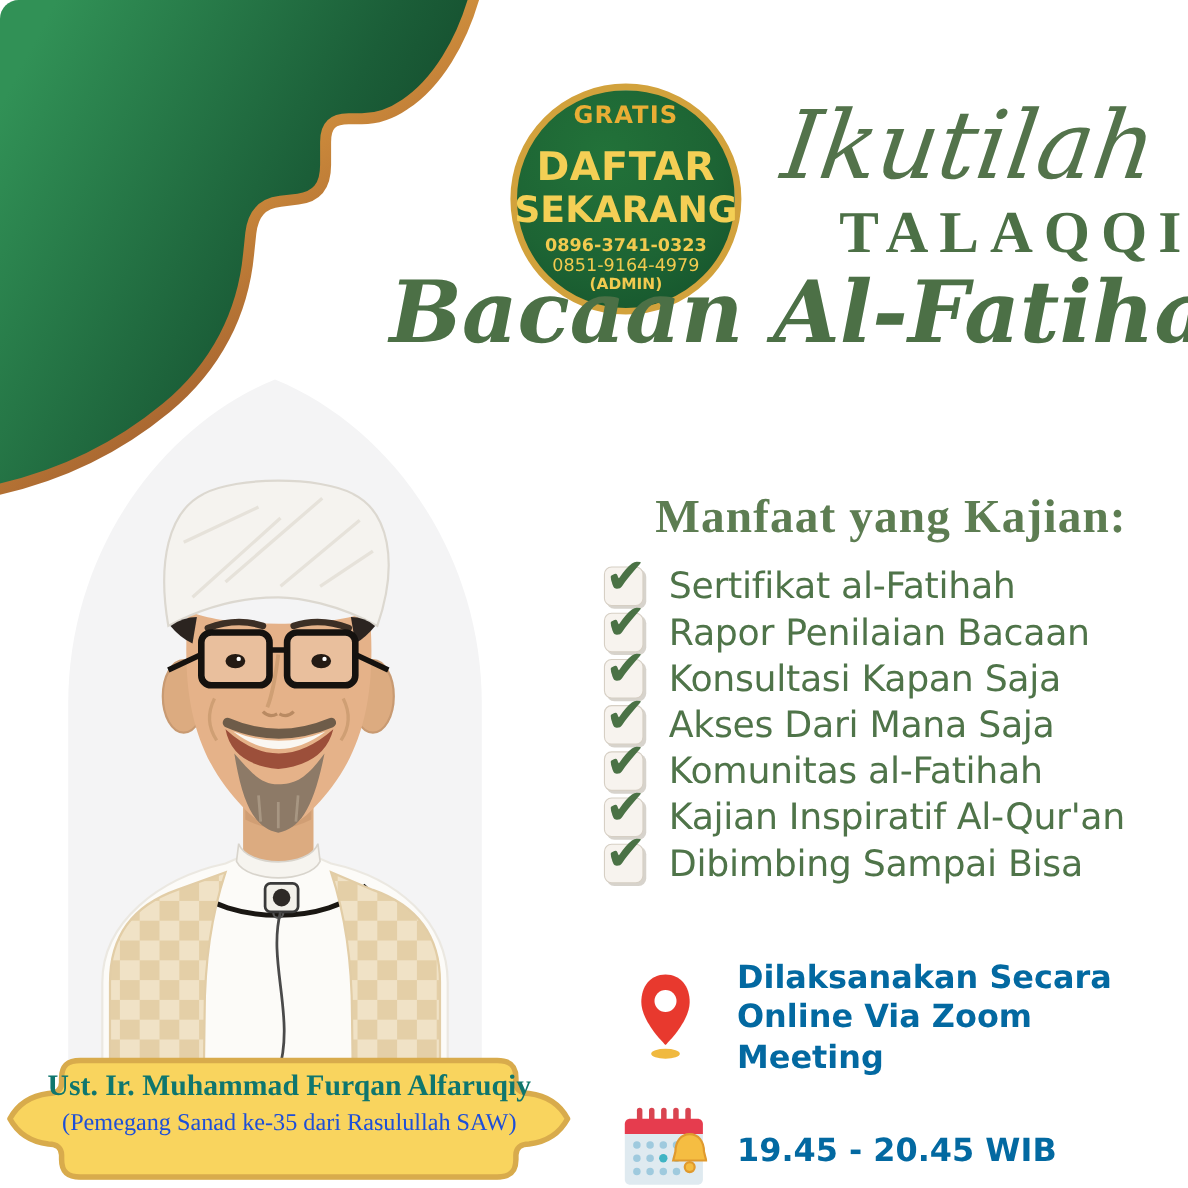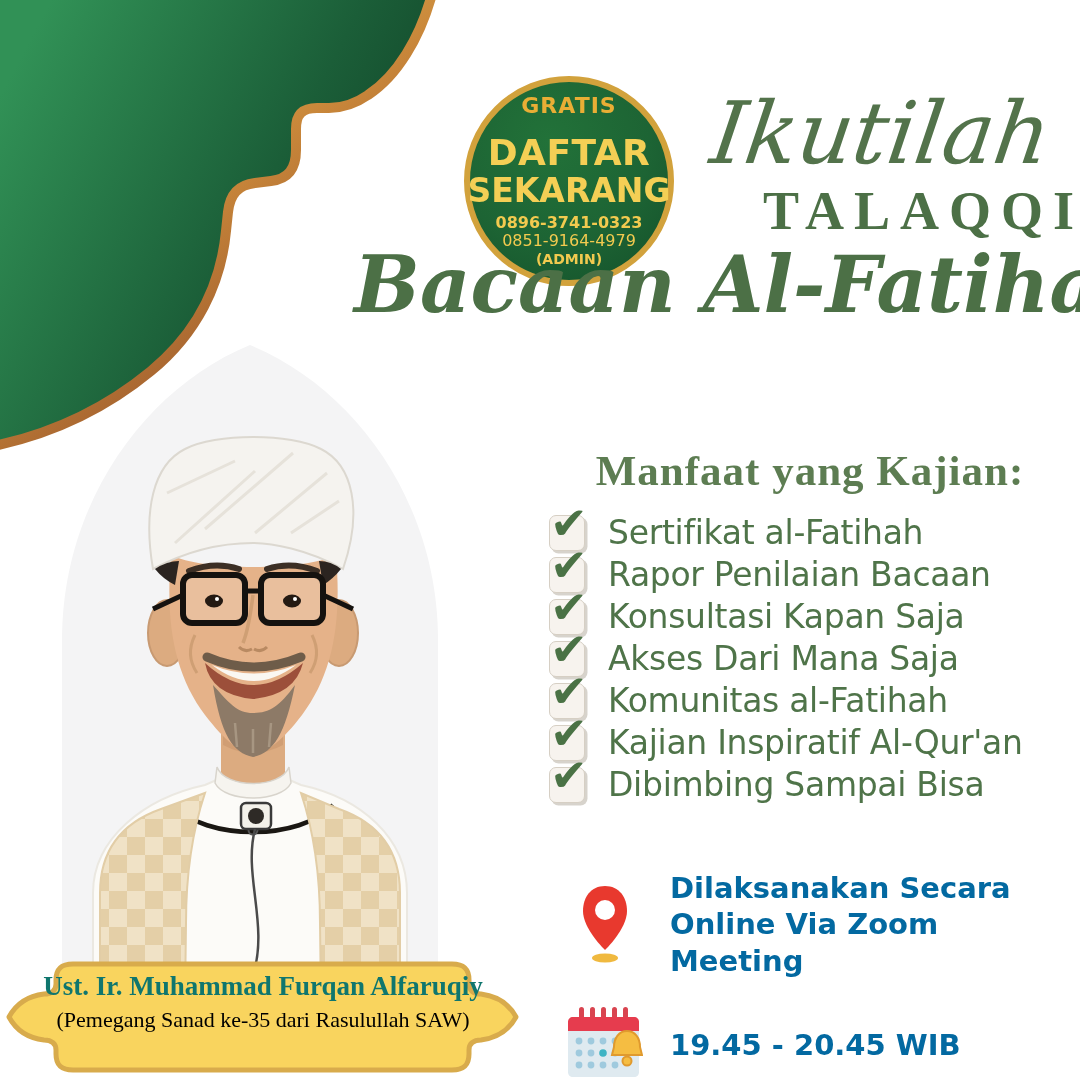--- a/index.html
+++ b/index.html
@@ -1,18 +1,18 @@
 <!DOCTYPE html>
 <html><head>
 <meta charset="utf-8">
 <style>
   html,body{margin:0;padding:0;background:#ffffff;}
   .poster{
     position:relative;width:1080px;height:1080px;overflow:hidden;
-    background:#ffffff;font-family:"DejaVu Sans",sans-serif;
+    background:#ffffff;font-family:"DejaVu Sans",sans-serif;border-radius:17px;
   }
   svg{display:block;}
   .abs{position:absolute;}
 
   
   .corner{left:0;top:0;}
 
   
   .badge{
     left:464px;top:76px;width:198px;height:198px;border-radius:50%;
@@ -81,21 +81,21 @@
   .ribbon{left:5px;top:958px;width:516px;height:122px;}
   .ribbon-text{
     position:absolute;left:0;top:12px;width:516px;text-align:center;
   }
   .speaker-name{
     font-family:"Liberation Serif",serif;font-weight:bold;
     font-size:27px;color:#0f766e;line-height:1.2;
   }
   .speaker-credential{
     font-family:"Liberation Serif",serif;font-weight:400;
-    font-size:22px;color:#000000;line-height:1.2;margin-top:5px;
+    font-size:22px;color:#1d4ed8;line-height:1.2;margin-top:5px;
   }
 </style>
 </head>
 <body>
 
 <div class="poster">
 
   <svg class="abs corner" width="470" height="465" viewBox="0 0 470 465">
     <defs>
       <linearGradient id="greenGrad" x1="0" y1="0.25" x2="1" y2="0.8">

